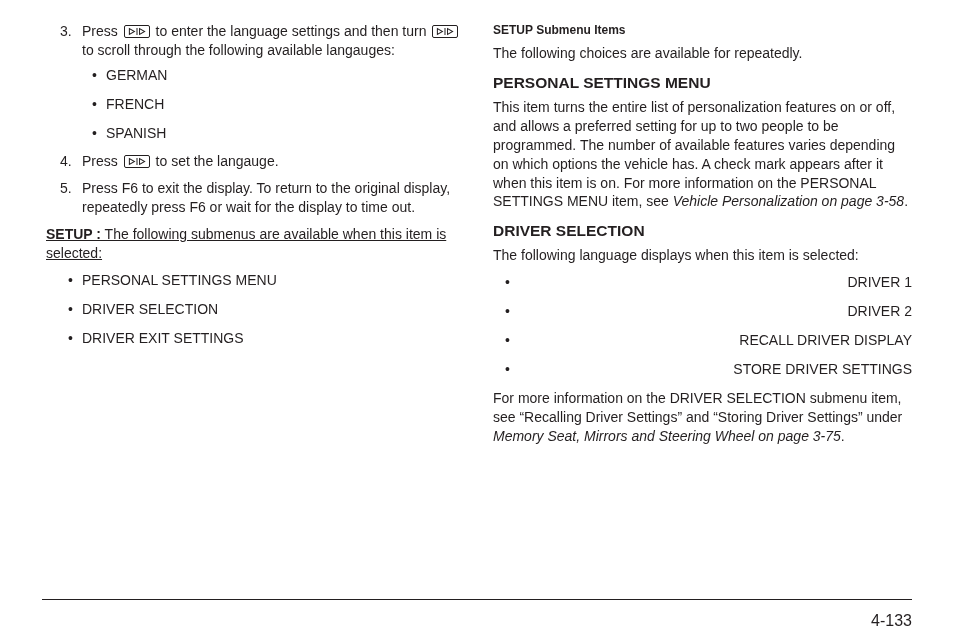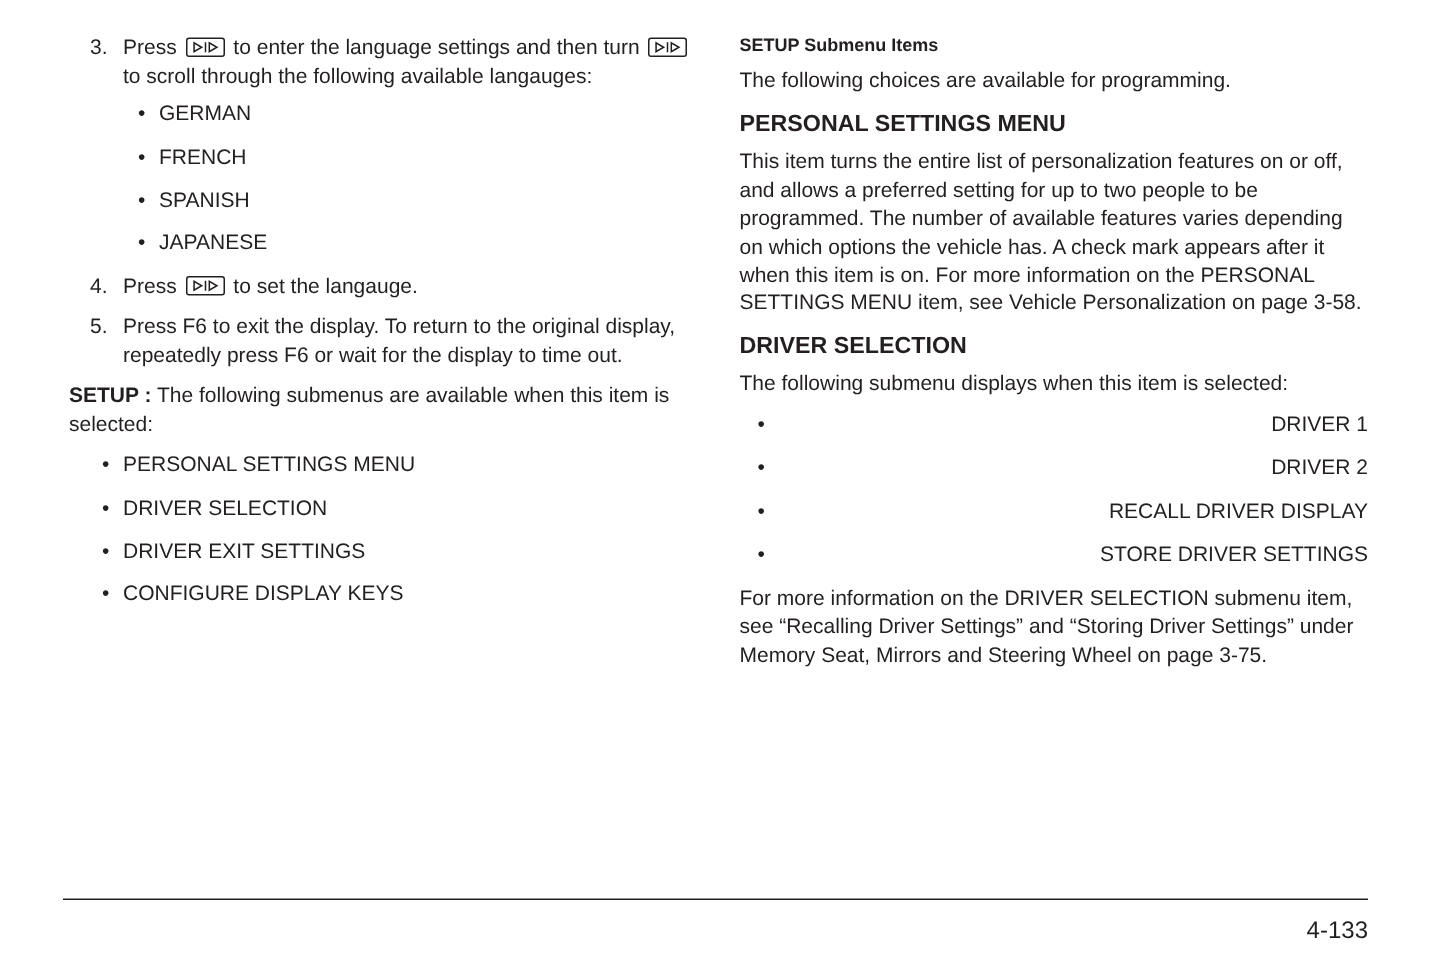--- a/index.html
+++ b/index.html
@@ -82,34 +82,34 @@
   ul.driver > li {
     position: relative;
     margin-bottom: 10px;
   }
   ul.driver > li::before {
     content: "\2022";
     position: absolute;
     left: -14px;
     top: 0;
   }
-  .setup-para { margin: 6px 0 8px 0; }
+  .setup-para { margin: 6px 0 8px 0; text-decoration: underline; }
   .setup-label { font-weight: bold; }
   .h-main {
     font-weight: bold;
     font-size: 12px;
     margin: 0 0 6px 0;
   }
   .h-sub {
     font-weight: bold;
     font-size: 15.5px;
     margin: 10px 0 4px 0;
   }
   p { margin: 0 0 8px 0; }
-  .italic { }
+  .italic { font-style: italic; }
   .btn-icon {
     display: inline-block;
     width: 26px;
     height: 13px;
     border: 1.2px solid #231f20;
     border-radius: 2px;
     vertical-align: -2px;
     margin: 0 2px;
     position: relative;
     box-sizing: border-box;
@@ -160,21 +160,20 @@
                 <line x1="13" y1="2.5" x2="13" y2="10.5" stroke="#231f20" stroke-width="1.2"></line>
                 <polygon points="16,3 16,10 22,6.5" fill="none" stroke="#231f20" stroke-width="1.2"></polygon>
               </svg>
             </span>
             <span> to scroll through the following available langauges:</span>
           </span>
           <ul class="bullets">
             <li>GERMAN</li>
             <li>FRENCH</li>
             <li>SPANISH</li>
-            <li>JAPANESE</li>
           </ul>
         </li>
 
         <li>
           <span class="num">4.</span>
           <span>
             <span>Press </span>
             <span class="btn-icon">
               <svg viewBox="0 0 26 13">
                 <polygon points="4,3 4,10 10,6.5" fill="none" stroke="#231f20" stroke-width="1.2"></polygon>
@@ -193,35 +192,34 @@
       </ol>
 
       <p class="setup-para">
         <span class="setup-label">SETUP :</span><span>  The following submenus are available when this item is selected:</span>
       </p>
 
       <ul class="submenu">
         <li>PERSONAL SETTINGS MENU</li>
         <li>DRIVER SELECTION</li>
         <li>DRIVER EXIT SETTINGS</li>
-        <li>CONFIGURE DISPLAY KEYS</li>
       </ul>
     </div>
 
     <div class="col col-right">
       <div class="h-main">SETUP Submenu Items</div>
-      <p>The following choices are available for programming.</p>
+      <p>The following choices are available for repeatedly.</p>
 
       <div class="h-sub">PERSONAL SETTINGS MENU</div>
       <p>
         <span>This item turns the entire list of personalization features on or off, and allows a preferred setting for up to two people to be programmed. The number of available features varies depending on which options the vehicle has. A check mark appears after it when this item is on. For more information on the PERSONAL SETTINGS MENU item, see </span><span class="italic">Vehicle Personalization on page 3-58</span><span>.</span>
       </p>
 
       <div class="h-sub">DRIVER SELECTION</div>
-      <p>The following submenu displays when this item is selected:</p>
+      <p>The following language displays when this item is selected:</p>
       <ul class="driver">
         <li>DRIVER 1</li>
         <li>DRIVER 2</li>
         <li>RECALL DRIVER DISPLAY</li>
         <li>STORE DRIVER SETTINGS</li>
       </ul>
       <p>
         <span>For more information on the DRIVER SELECTION submenu item, see “Recalling Driver Settings” and “Storing Driver Settings” under </span><span class="italic">Memory Seat, Mirrors and Steering Wheel on page 3-75</span><span>.</span>
       </p>
     </div>

